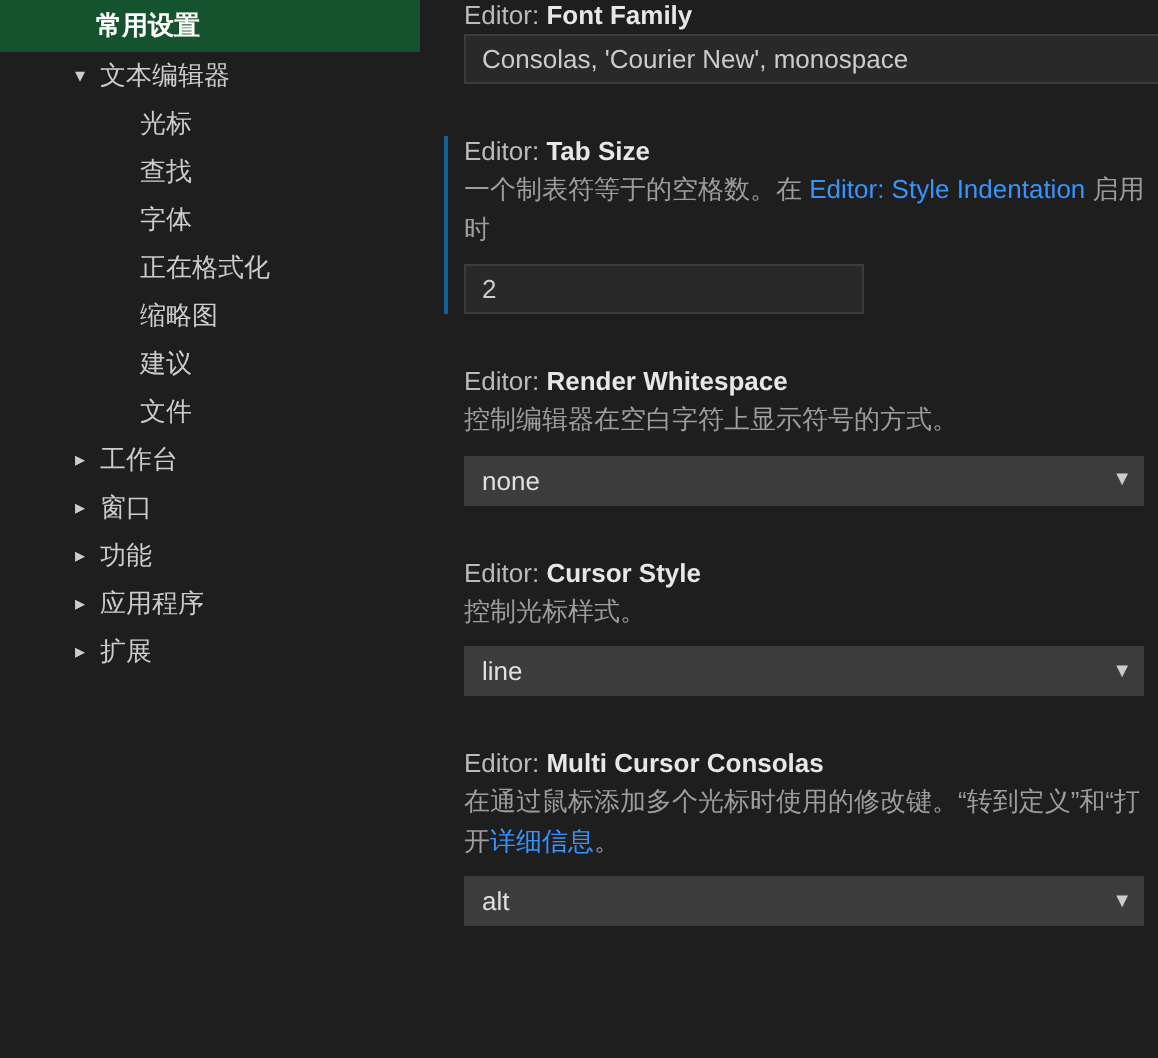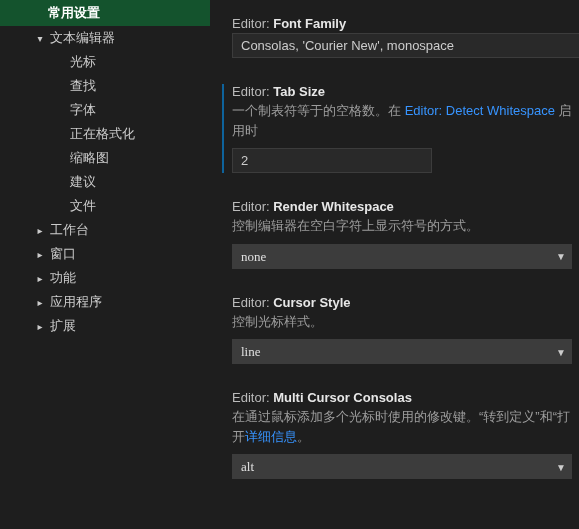--- a/index.html
+++ b/index.html
@@ -45,21 +45,21 @@
   .lvl1 { padding-left: 32px; }
   .lvl2 { padding-left: 68px; text-align: right; }
   .lvl1-collapsed { padding-left: 32px; }
   .tree-label { padding-left: 2px; }
   .main {
     flex: 1;
     padding: 0 0 0 12px;
     overflow: hidden;
   }
   .setting {
-    margin: 16px 0 26px 0;
+    margin: 0 0 26px 0;
     padding-left: 10px;
     position: relative;
   }
   .setting.modified::before {
     content: "";
     position: absolute;
     left: 0;
     top: 0;
     bottom: 0;
     width: 2px;
@@ -84,21 +84,20 @@
     border: 1px solid #3c3c3c;
     color: #cccccc;
     padding: 4px 8px;
     width: 392px;
     font-size: 13px;
     font-family: inherit;
   }
   .select-wrap {
     position: relative;
     width: 340px;
-    font-family: Liberation Serif, serif;
   }
   .select {
     background: #3c3c3c;
     border: 1px solid #3c3c3c;
     color: #e0e0e0;
     padding: 4px 8px;
     width: 100%;
     font-size: 13px;
     font-family: inherit;
     appearance: none;
@@ -177,21 +176,21 @@
     </div>
     <input class="text-input" value="Consolas, 'Courier New', monospace" style="">
   </div>
 
   <div class="setting modified">
     <div class="setting-title">
       <span class="cat">Editor:</span>
       <span class="name">Tab Size</span>
     </div>
     <div class="setting-desc">
-      <span>一个制表符等于的空格数。在 </span><a class="link">Editor: Detect Whitespace</a><span> 启用时</span>
+      <span>一个制表符等于的空格数。在 </span><a class="link">Editor: Style Indentation</a><span> 启用时</span>
     </div>
     <input class="text-input" style="width: 200px;" value="2">
   </div>
 
   <div class="setting">
     <div class="setting-title">
       <span class="cat">Editor:</span>
       <span class="name">Render Whitespace</span>
     </div>
     <div class="setting-desc">控制编辑器在空白字符上显示符号的方式。</div>

